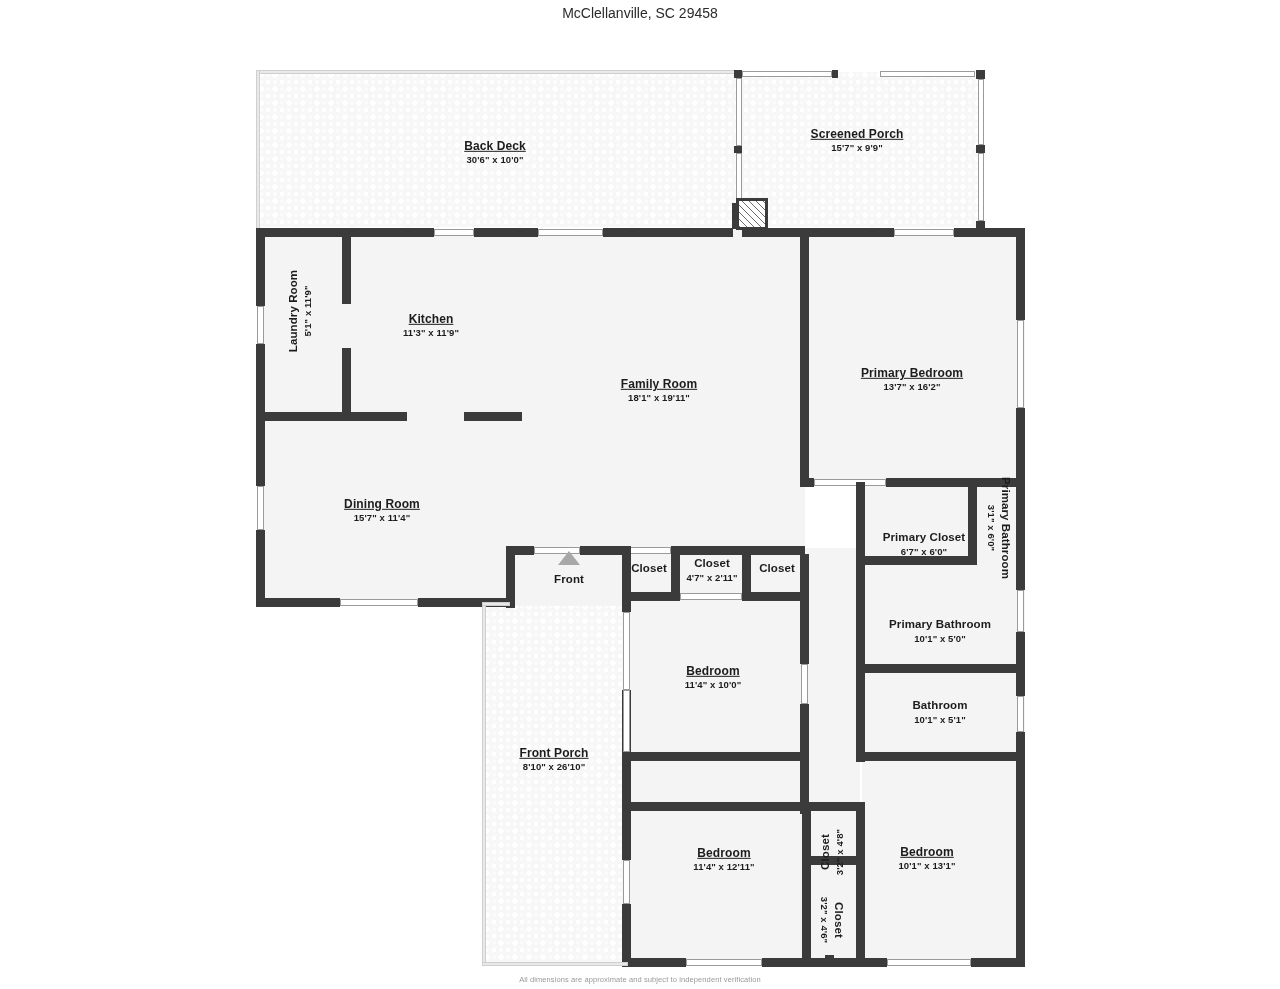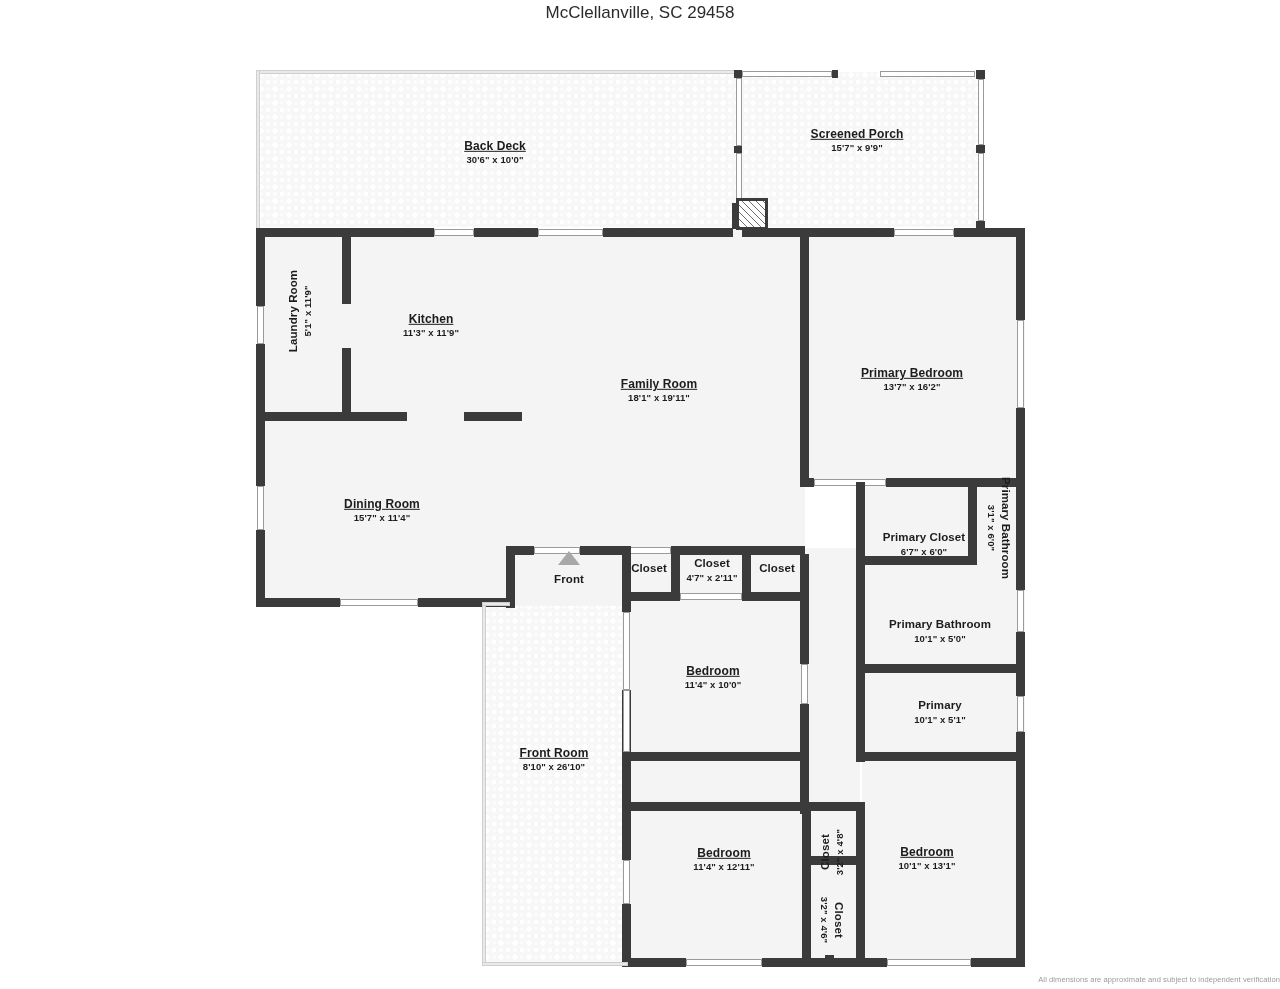--- a/index.html
+++ b/index.html
@@ -11,21 +11,21 @@
     overflow:hidden;
     position:relative;
   }
   
   #header{position:absolute;left:0;top:0;width:1280px;text-align:center;}
   #plan-title{
     font-size:26px;font-weight:bold;letter-spacing:-0.2px;
     margin:4px 0 0 0;line-height:28px;color:#1a1a1a;
   }
   #plan-subtitle{
-    font-size:17px;font-weight:normal;margin:3px 0 0 0;line-height:20px;color:#2b2b2b;
+    font-size:14px;font-weight:normal;margin:3px 0 0 0;line-height:20px;color:#2b2b2b;
   }
   
   #plan{position:absolute;left:0;top:0;width:1280px;height:989px;}
   .rm{position:absolute;box-sizing:border-box;}
 
   
   .floor{background:#f4f4f4;}
   
   .deck{
     background-color:#f7f7f7;
@@ -54,21 +54,21 @@
   .lbl.big .nm{font-size:12px;text-decoration:underline;}
   .lbl.rot90{transform:translate(-50%,-50%) rotate(-90deg);transform-origin:center center;}
   .lbl.rot270{transform:translate(-50%,-50%) rotate(90deg);transform-origin:center center;}
   .lbl.plain{transform:translate(-50%,-50%);}
   
   #entry-arrow{position:absolute;width:0;height:0;
     border-left:11px solid transparent;border-right:11px solid transparent;
     border-bottom:14px solid #a8a8a8;}
   
   #footer-note{
-    position:absolute;left:0;top:975px;width:1280px;text-align:right;
+    position:absolute;left:0;top:975px;width:1280px;text-align:center;
     font-size:7.5px;color:#9a9a9a;letter-spacing:0.1px;
   }
 </style>
 </head>
 <body>
 
 <div id="header">
   <div id="plan-subtitle">McClellanville, SC 29458</div>
 </div>
 
@@ -261,21 +261,21 @@
     <span class="nm">Primary Bathroom</span>
     <span class="dm">3'1" x 6'0"</span>
   </div>
 
   <div class="lbl plain" style="left:940px;top:631px;">
     <span class="nm">Primary Bathroom</span>
     <span class="dm">10'1" x 5'0"</span>
   </div>
 
   <div class="lbl plain" style="left:940px;top:712px;">
-    <span class="nm">Primary</span>
+    <span class="nm">Bathroom</span>
     <span class="dm">10'1" x 5'1"</span>
   </div>
 
   <div id="entry-arrow" style="left:558px;top:551px;"></div>
   <div class="lbl plain" style="left:569px;top:580px;">
     <span class="nm">Front</span>
   </div>
 
   <div class="lbl plain" style="left:649px;top:569px;">
     <span class="nm">Closet</span>
@@ -289,21 +289,21 @@
   <div class="lbl plain" style="left:777px;top:569px;">
     <span class="nm">Closet</span>
   </div>
 
   <div class="lbl plain big" style="left:713px;top:677px;">
     <span class="nm">Bedroom</span>
     <span class="dm">11'4" x 10'0"</span>
   </div>
 
   <div class="lbl plain big" style="left:554px;top:759px;">
-    <span class="nm">Front Room</span>
+    <span class="nm">Front Porch</span>
     <span class="dm">8'10" x 26'10"</span>
   </div>
 
   <div class="lbl plain big" style="left:724px;top:859px;">
     <span class="nm">Bedroom</span>
     <span class="dm">11'4" x 12'11"</span>
   </div>
 
   <div class="lbl plain big" style="left:927px;top:858px;">
     <span class="nm">Bedroom</span>

